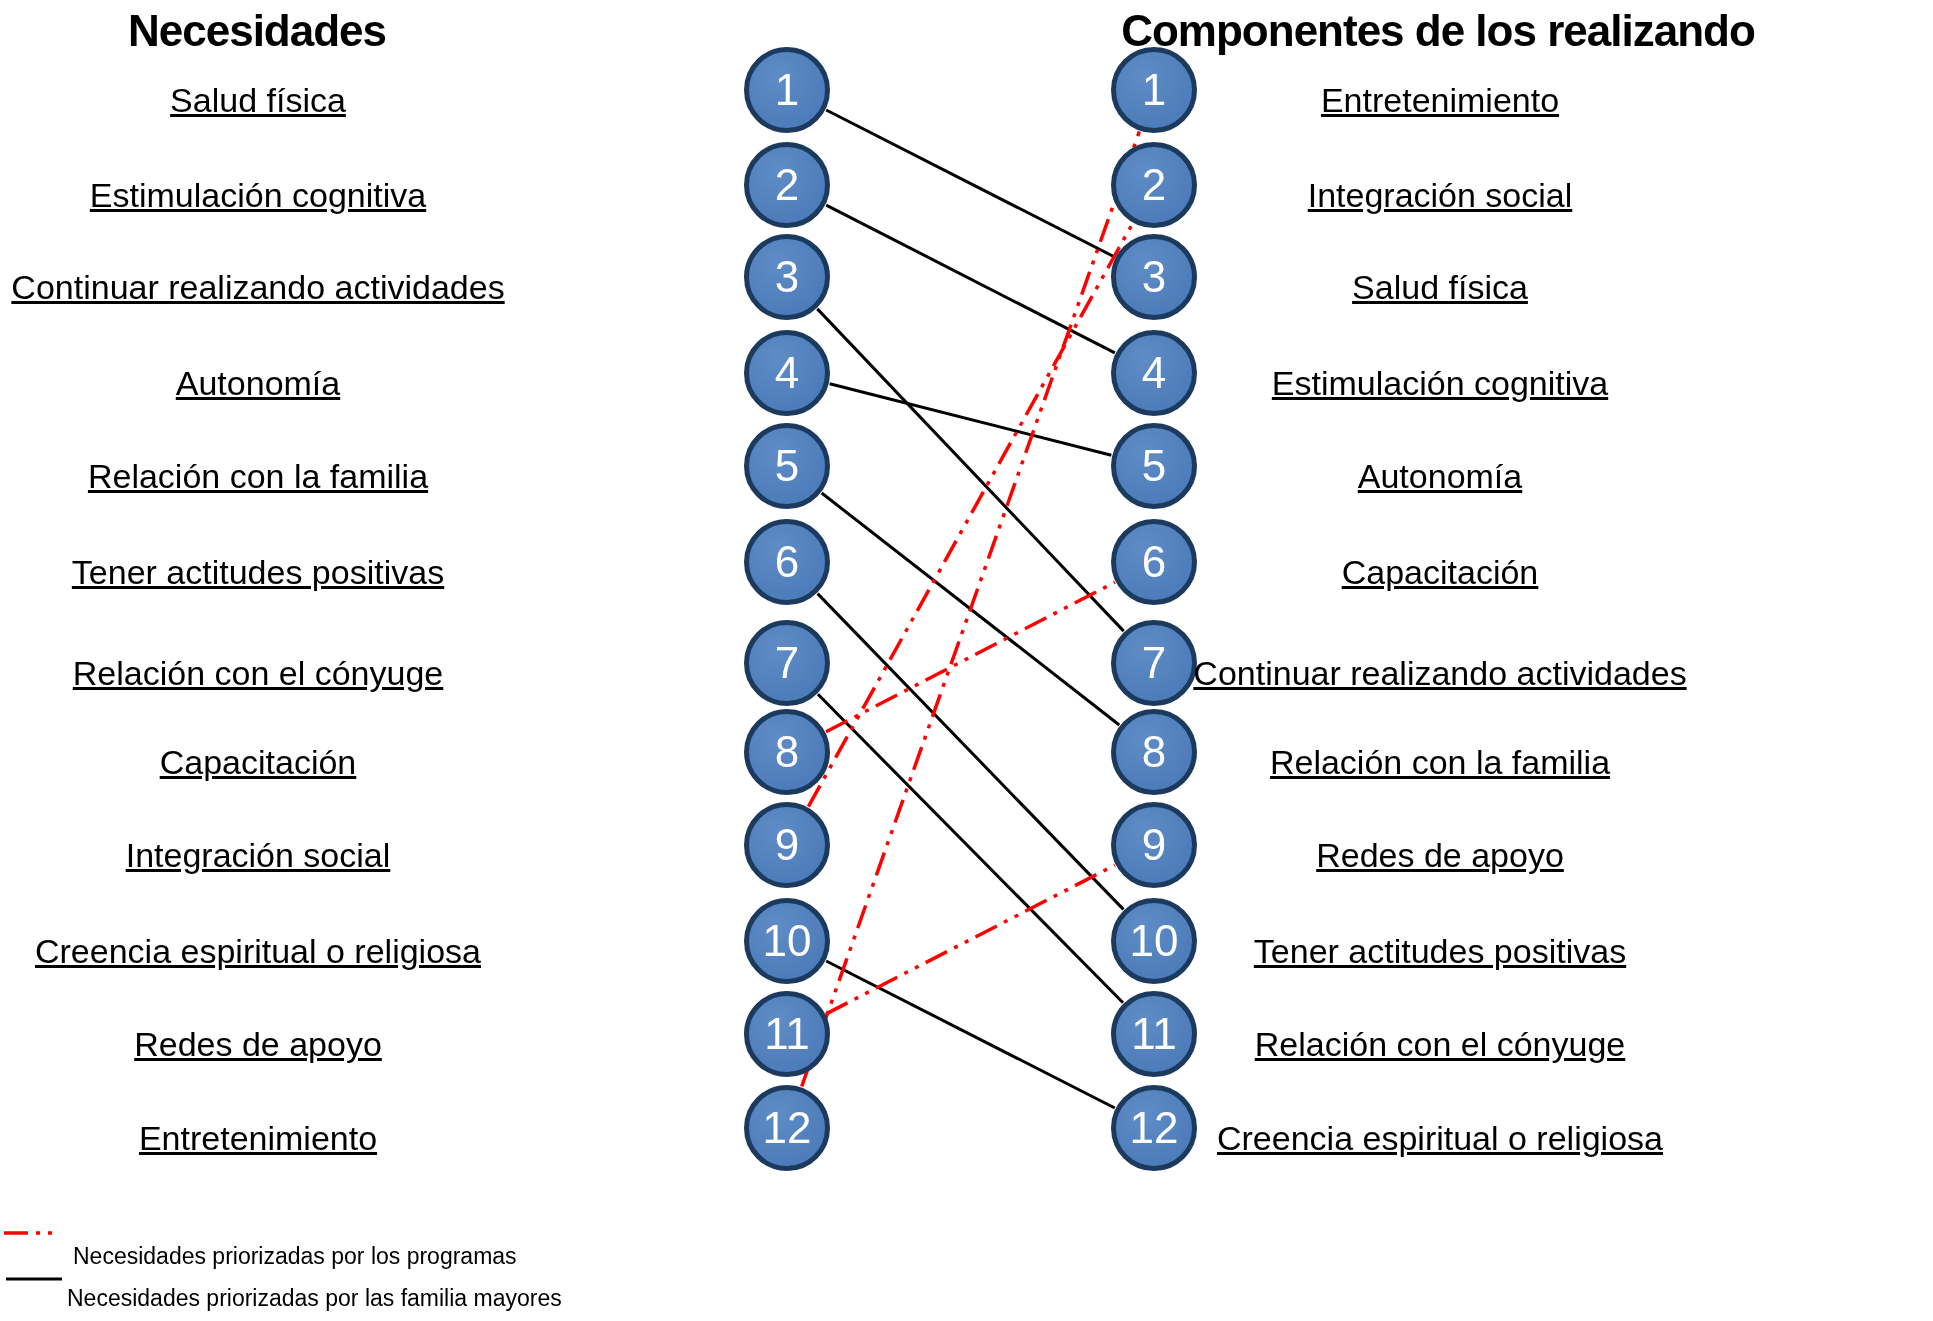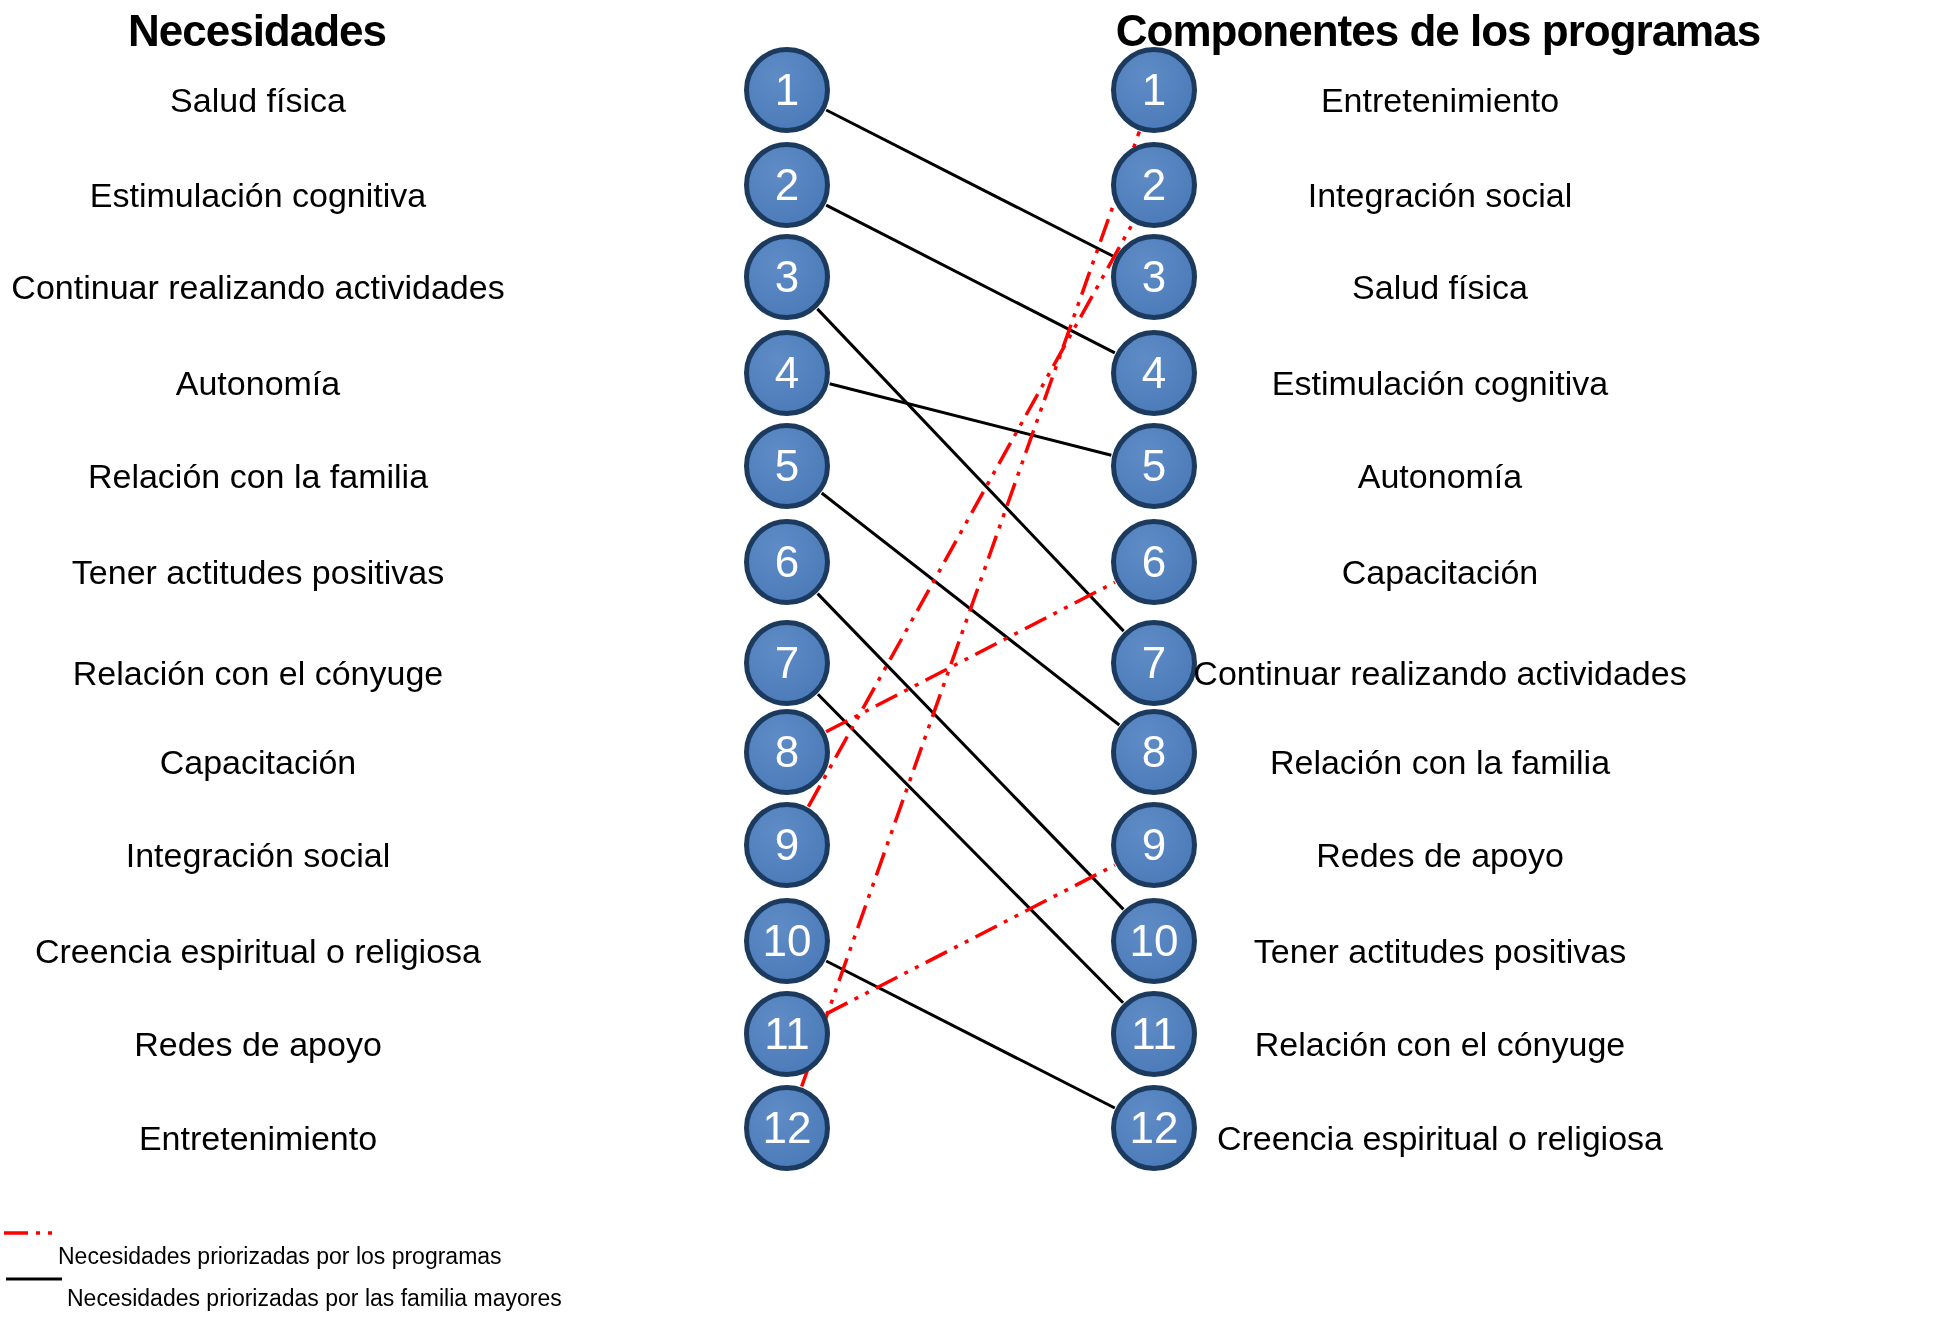--- a/index.html
+++ b/index.html
@@ -7,37 +7,37 @@
     width:1933px;height:1321px;position:relative;background:#ffffff;
     font-family:"Liberation Sans", sans-serif;overflow:hidden;
   }
   .header{
     position:absolute;top:6px;transform:translateX(-50%);
     font-size:44px;font-weight:700;color:#000;white-space:nowrap;letter-spacing:-1px;
   }
   #connections-svg{position:absolute;left:0;top:0;z-index:0;}
   .node-label{
     position:absolute;transform:translateX(-50%);
-    font-size:34px;color:#000;white-space:nowrap;text-align:left;line-height:42px;z-index:2;
+    font-size:34px;color:#000;white-space:nowrap;text-align:left;line-height:42px;z-index:2;text-decoration:underline;
   }
   .node-circle{
     position:absolute;width:76px;height:76px;border-radius:50%;
     box-sizing:content-box;
     display:flex;align-items:center;justify-content:center;
     font-size:44px;color:#ffffff;z-index:1;
   }
   .legend-label{
     position:absolute;font-size:23px;color:#000;white-space:nowrap;line-height:28px;z-index:2;
   }
 </style>
 </head>
 <body>
 
 <div class="header" style="left:257px">Necesidades</div>
-<div class="header" style="left:1438px">Componentes de los programas</div>
+<div class="header" style="left:1438px">Componentes de los realizando</div>
 
 <svg id="connections-svg" width="1933" height="1321">
     <line x1="826.2041073038863" y1="109.97593478426904" x2="1114.7958926961137" y2="257.02406521573096" stroke="#000000" stroke-width="3"></line>
     <line x1="826.1608520090805" y1="205.0605999392565" x2="1114.8391479909196" y2="352.93940006074354" stroke="#000000" stroke-width="3"></line>
     <line x1="817.3180003975264" y1="308.88759714835203" x2="1123.6819996024735" y2="631.112402851648" stroke="#000000" stroke-width="3"></line>
     <line x1="829.6518693789326" y1="383.80823937940255" x2="1111.3481306210674" y2="455.19176062059745" stroke="#000000" stroke-width="3"></line>
     <line x1="821.7060218413477" y1="493.04610966382955" x2="1119.2939781586522" y2="724.9538903361704" stroke="#000000" stroke-width="3"></line>
     <line x1="817.6082662831767" y1="593.6090815294931" x2="1123.3917337168232" y2="909.3909184705069" stroke="#000000" stroke-width="3"></line>
     <line x1="817.9436113490011" y1="694.2808714182" x2="1123.0563886509988" y2="1002.7191285818" stroke="#000000" stroke-width="3"></line>
     <line x1="826.0740828399847" y1="731.7709107912885" x2="1114.9259171600152" y2="582.2290892087115" stroke="#ff0000" stroke-width="3.5" stroke-dasharray="24 8 4 8 4 8"></line>
@@ -93,14 +93,14 @@
     <div class="node-label" style="left: 258px; top: 1023px;">Redes de apoyo</div>
     <div class="node-circle" style="left: 744px; top: 991px; border: 5px solid rgb(27, 58, 94); background: radial-gradient(circle at 38% 32%, rgb(95, 140, 198), rgb(77, 124, 186) 75%);">11</div>
     <div class="node-circle" style="left: 1111px; top: 991px; border: 5px solid rgb(27, 58, 94); background: radial-gradient(circle at 38% 32%, rgb(95, 140, 198), rgb(77, 124, 186) 75%);">11</div>
     <div class="node-label" style="left: 1440px; top: 1023px;">Relación con el cónyuge</div>
     <div class="node-label" style="left: 258px; top: 1117px;">Entretenimiento</div>
     <div class="node-circle" style="left: 744px; top: 1085px; border: 5px solid rgb(27, 58, 94); background: radial-gradient(circle at 38% 32%, rgb(95, 140, 198), rgb(77, 124, 186) 75%);">12</div>
     <div class="node-circle" style="left: 1111px; top: 1085px; border: 5px solid rgb(27, 58, 94); background: radial-gradient(circle at 38% 32%, rgb(95, 140, 198), rgb(77, 124, 186) 75%);">12</div>
     <div class="node-label" style="left: 1440px; top: 1117px;">Creencia espiritual o religiosa</div>
   </div>
 
-<div class="legend-label" style="left:58px;top:1242px">Necesidades priorizadas por los programas</div>
+<div class="legend-label" style="left:73px;top:1242px">Necesidades priorizadas por los programas</div>
 <div class="legend-label" style="left:67px;top:1284px">Necesidades priorizadas por las familia mayores</div>
 
 </body></html>

